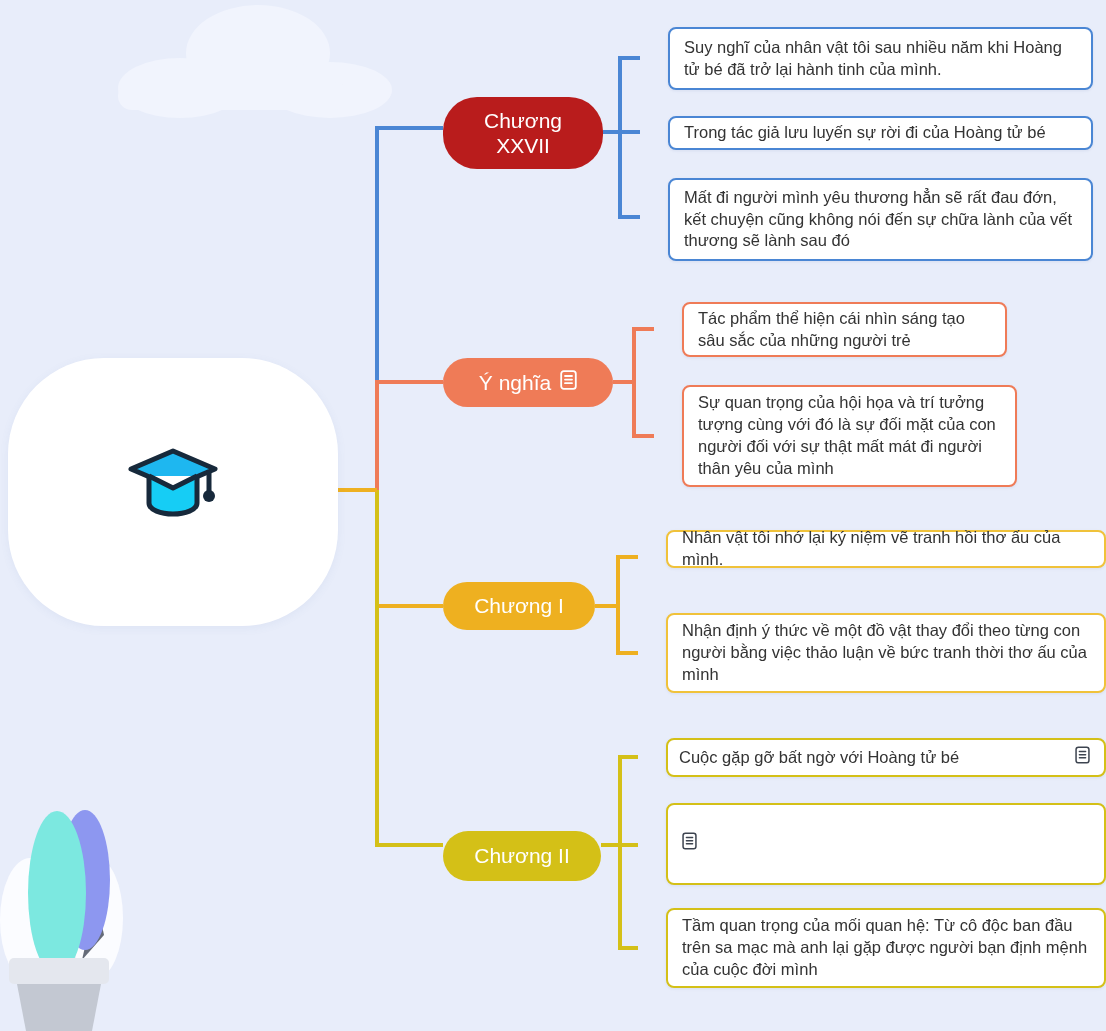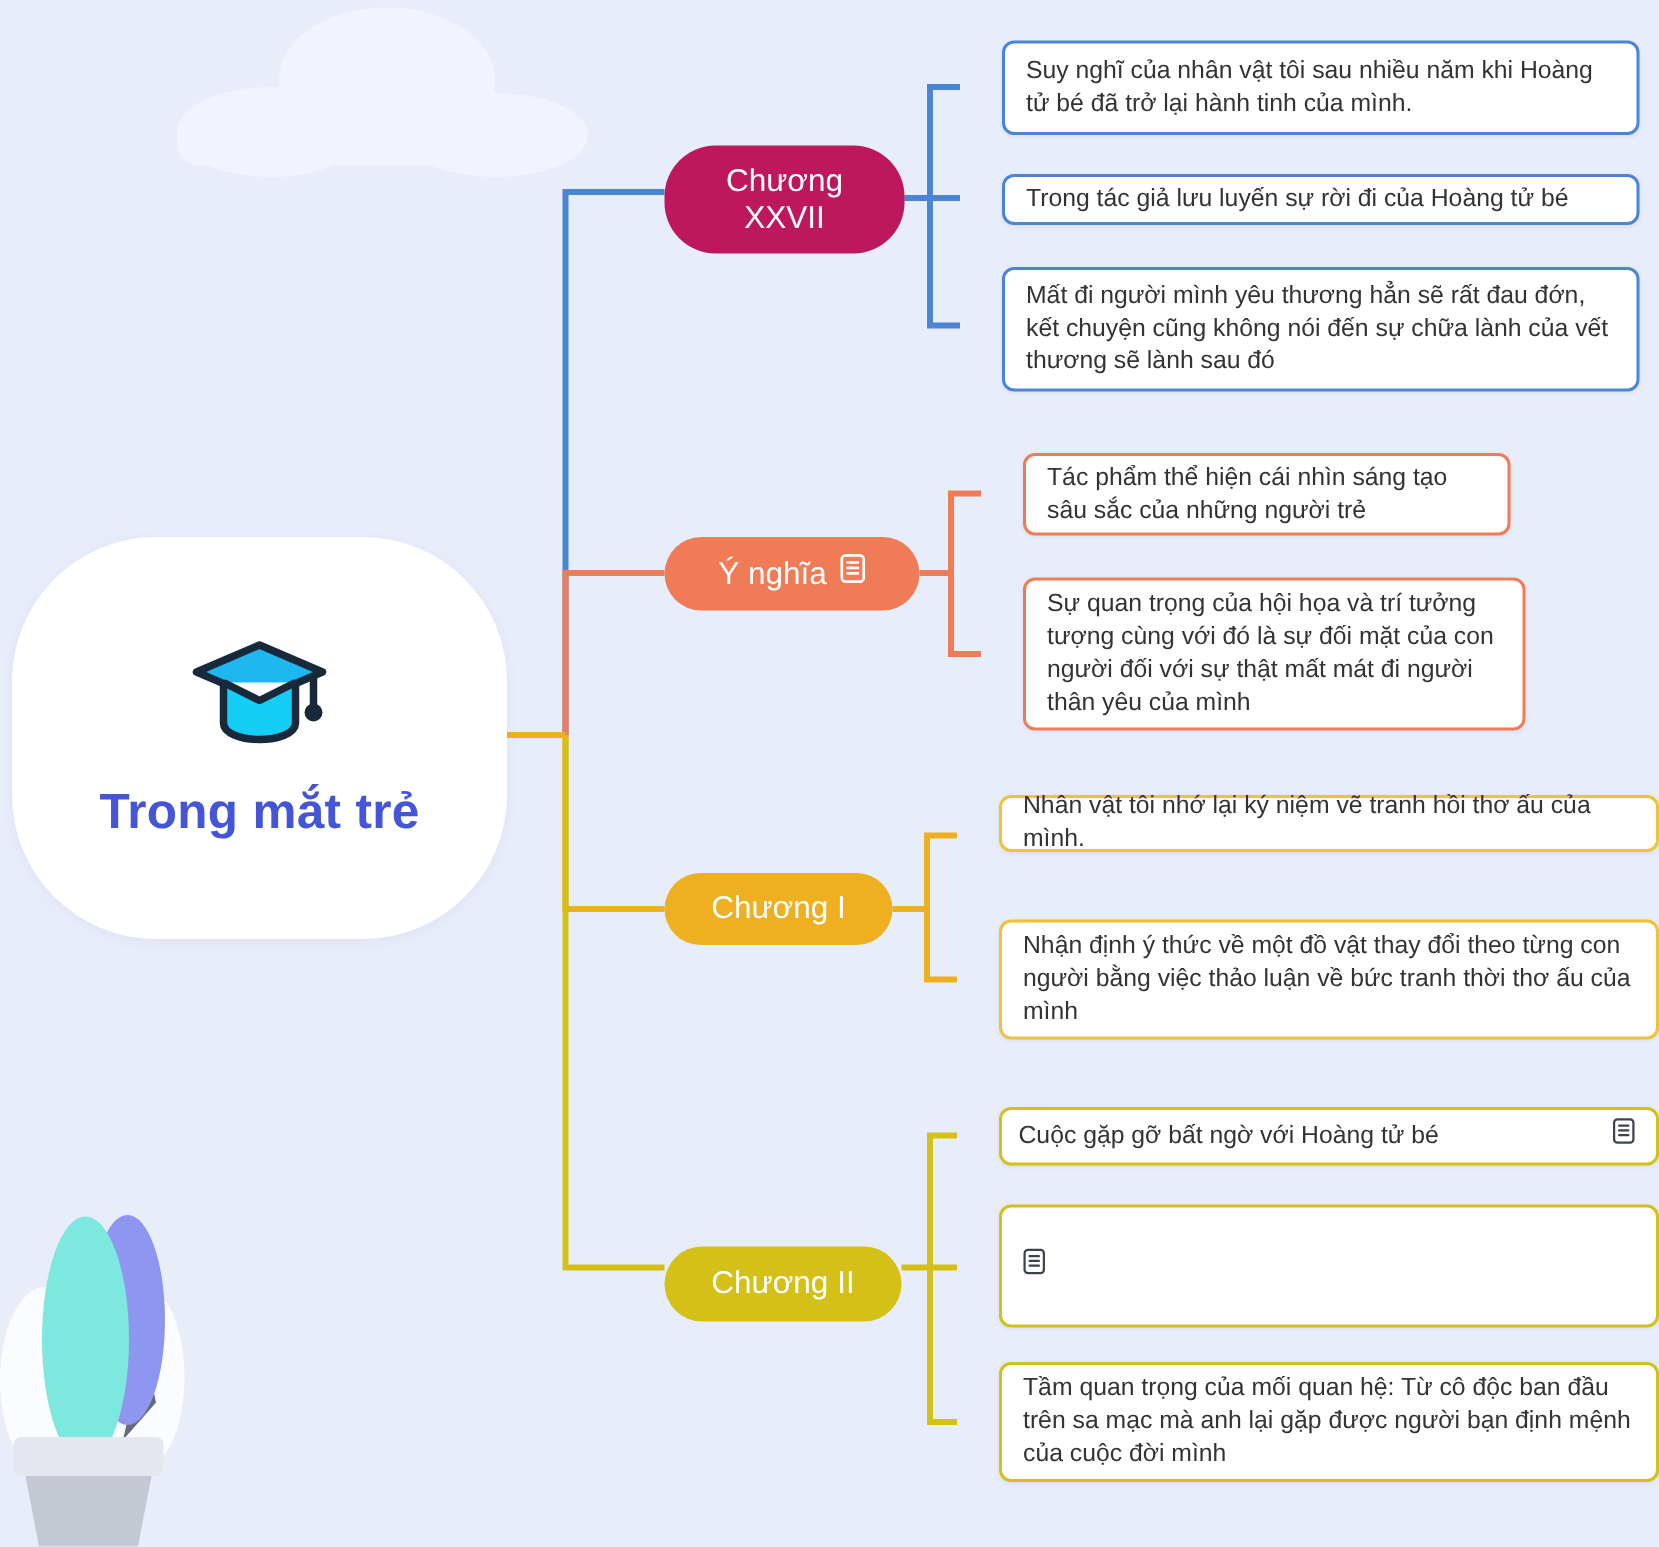--- a/index.html
+++ b/index.html
@@ -141,25 +141,23 @@
 <div class="root-node">
   <span class="root-icon">
     <svg width="96" height="76" viewBox="0 0 96 76">
       <path d="M48 8 L90 26 L48 44 L6 26 Z" fill="#1eb7f0" stroke="#17293b" stroke-width="5" stroke-linejoin="round"></path>
       <path d="M24 33 L24 60 C24 67 36 71 48 71 C60 71 72 67 72 60 L72 33" fill="#16cdf5" stroke="#17293b" stroke-width="5" stroke-linejoin="round"></path>
       <path d="M24 33 L48 45 L72 33" fill="#ffffff" stroke="#17293b" stroke-width="5" stroke-linejoin="round"></path>
       <path d="M84 30 L84 48" stroke="#17293b" stroke-width="5" stroke-linecap="round"></path>
       <circle cx="84" cy="53" r="6" fill="#17293b"></circle>
     </svg>
   </span>
-  <div class="root-title">Trong
-mắt trẻ</div>
-</div>
-
-<div class="branch" style="left:443px; top:97px; width:160px; height:72px; background:#be185d;">
+</div>
+
+<div class="branch" style="left:443px; top:97px; width:160px; height:72px; background:#b91c1c;">
   <span class="blabel">Chương
 XXVII</span>
 </div>
 
 <div class="branch" style="left:443px; top:358px; width:170px; height:49px; background:#ef7b57;">
   <span class="blabel">Ý nghĩa</span>
   <span class="note-icon">
     <svg width="17" height="20" viewBox="0 0 17 20">
       <rect x="1.2" y="1.2" width="14.6" height="17.6" rx="2.6" fill="none" stroke="#ffffff" stroke-width="1.8"></rect>
       <path d="M5 6 H12 M5 9.6 H12 M5 13.2 H12" stroke="#ffffff" stroke-width="1.8" stroke-linecap="round"></path>

